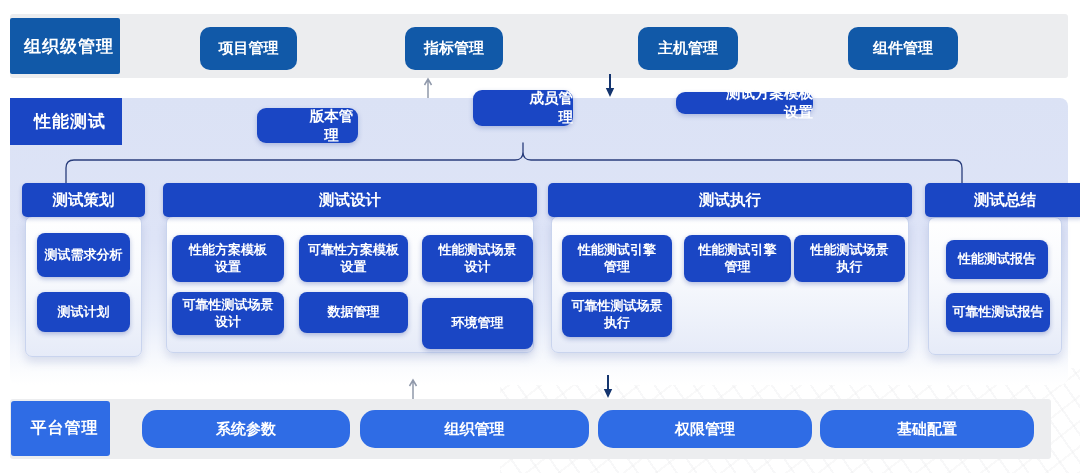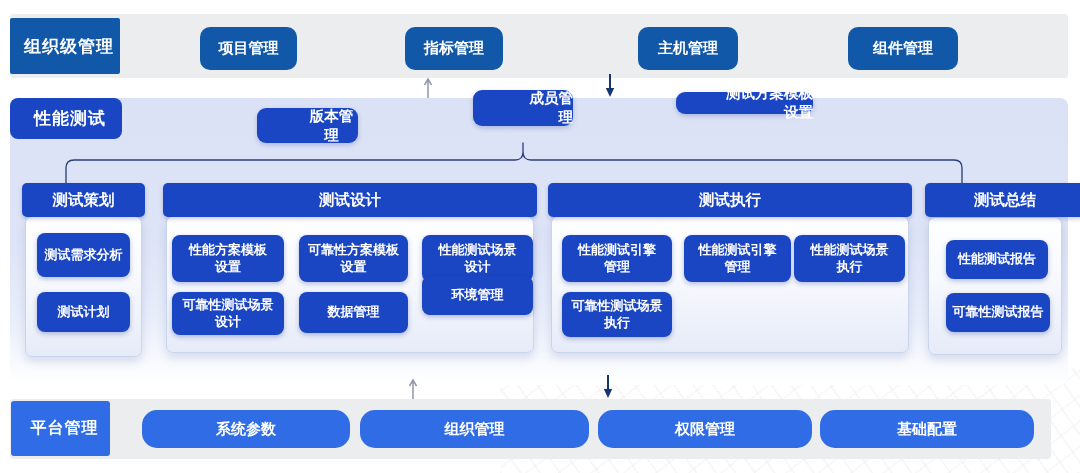--- a/index.html
+++ b/index.html
@@ -50,21 +50,21 @@
 
   <svg class="overlay" style="left:422px; top:76px;" width="12" height="23">
     <path d="M6 22 L6 4 M2.5 9 L6 3 L9.5 9" stroke="#9099AB" stroke-width="1.5" fill="none"></path>
   </svg>
   <svg class="overlay" style="left:604px; top:74px;" width="12" height="24">
     <path d="M6 0 L6 15" stroke="#14356F" stroke-width="2" fill="none"></path>
     <polygon points="1.8,14 10.2,14 6,23" fill="#14356F"></polygon>
   </svg>
 
   <div class="abs panel" style="left:10px; top:98px; width:1058px; height:287px;"></div>
-  <div class="abs label royal flexc" style="left:10px; top:98px; width:112px; height:41px; font-size:17px; border-radius:8px;">性能测试</div>
+  <div class="abs label royal flexc" style="left:10px; top:98px; width:112px; height:47px; font-size:17px; border-radius:0;">性能测试</div>
   <div class="abs perf-btn flexc" style="left:257px; top:108px; width:101px; height:35px;">版本管理</div>
   <div class="abs perf-btn flexc" style="left:473px; top:90px; width:100px; height:36px;text-align:right;">成员管理</div>
   <div class="abs perf-btn flexc" style="left:676px; top:92px; width:137px; height:22px;text-align:right;">测试方案模板设置</div>
 
   <svg class="overlay" width="1080" height="473">
     <path d="M523 143 L523 152 Q523 160 515 160 L74 160 Q66 160 66 168 L66 184
              M523 152 Q523 160 531 160 L954 160 Q962 160 962 168 L962 186" stroke="#2A3E7C" stroke-width="1.3" fill="none" stroke-linecap="round"></path>
   </svg>
 
   <div class="abs card" style="left:25px; top:216px; width:117px; height:141px;"></div>
@@ -76,21 +76,21 @@
   <div class="abs col-header flexc" style="left:163px; top:183px; width:374px; height:34px;">测试设计</div>
   <div class="abs node-btn flexc" style="left:172px; top:235px; width:112px; height:47px;">性能方案模板
 设置</div>
   <div class="abs node-btn flexc" style="left:299px; top:235px; width:109px; height:47px;">可靠性方案模板
 设置</div>
   <div class="abs node-btn flexc" style="left:422px; top:235px; width:111px; height:47px;">性能测试场景
 设计</div>
   <div class="abs node-btn flexc" style="left:172px; top:292px; width:112px; height:43px;">可靠性测试场景
 设计</div>
   <div class="abs node-btn flexc" style="left:299px; top:292px; width:109px; height:41px;">数据管理</div>
-  <div class="abs node-btn flexc" style="left:422px; top:276px; width:111px; height:39px;">环境管理</div>
+  <div class="abs node-btn flexc" style="left:422px; top:298px; width:111px; height:51px;">环境管理</div>
 
   <div class="abs card" style="left:551px; top:216px; width:358px; height:137px;"></div>
   <div class="abs col-header flexc" style="left:548px; top:183px; width:364px; height:34px;">测试执行</div>
   <div class="abs node-btn flexc" style="left:562px; top:235px; width:110px; height:47px;">性能测试引擎
 管理</div>
   <div class="abs node-btn flexc" style="left:684px; top:235px; width:107px; height:47px;">性能测试引擎
 管理</div>
   <div class="abs node-btn flexc" style="left:794px; top:235px; width:111px; height:47px;">性能测试场景
 执行</div>
   <div class="abs node-btn flexc" style="left:562px; top:292px; width:110px; height:45px;">可靠性测试场景

